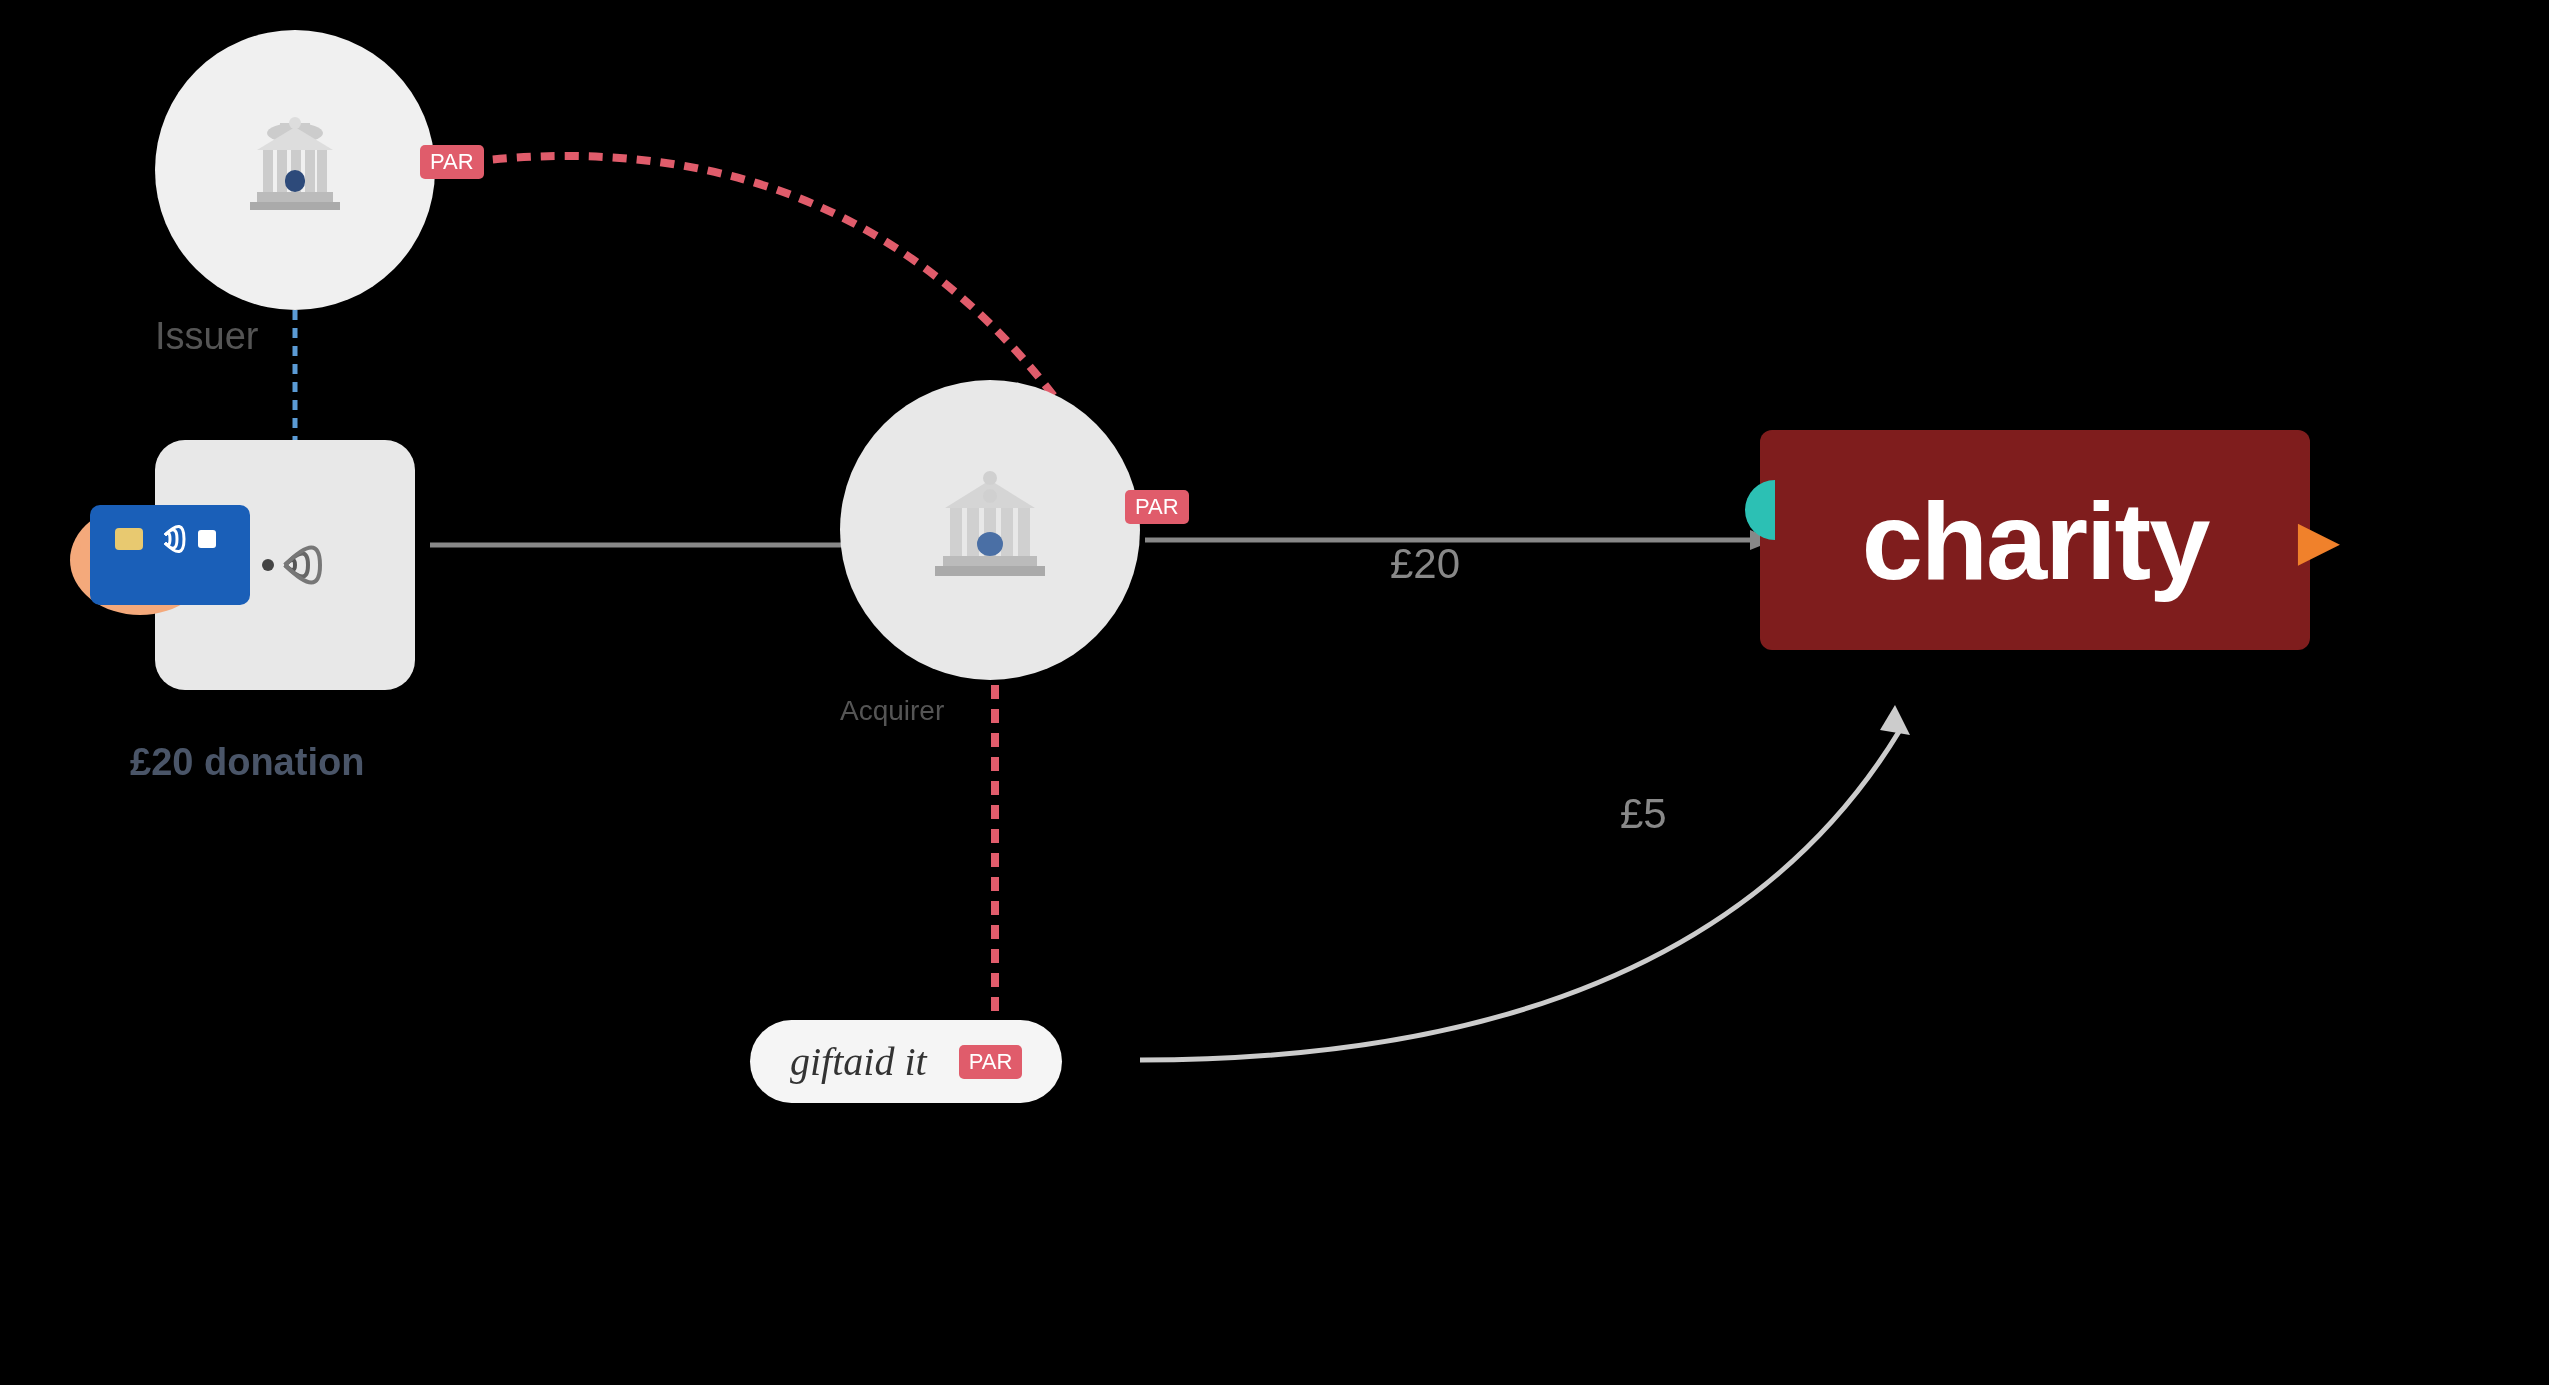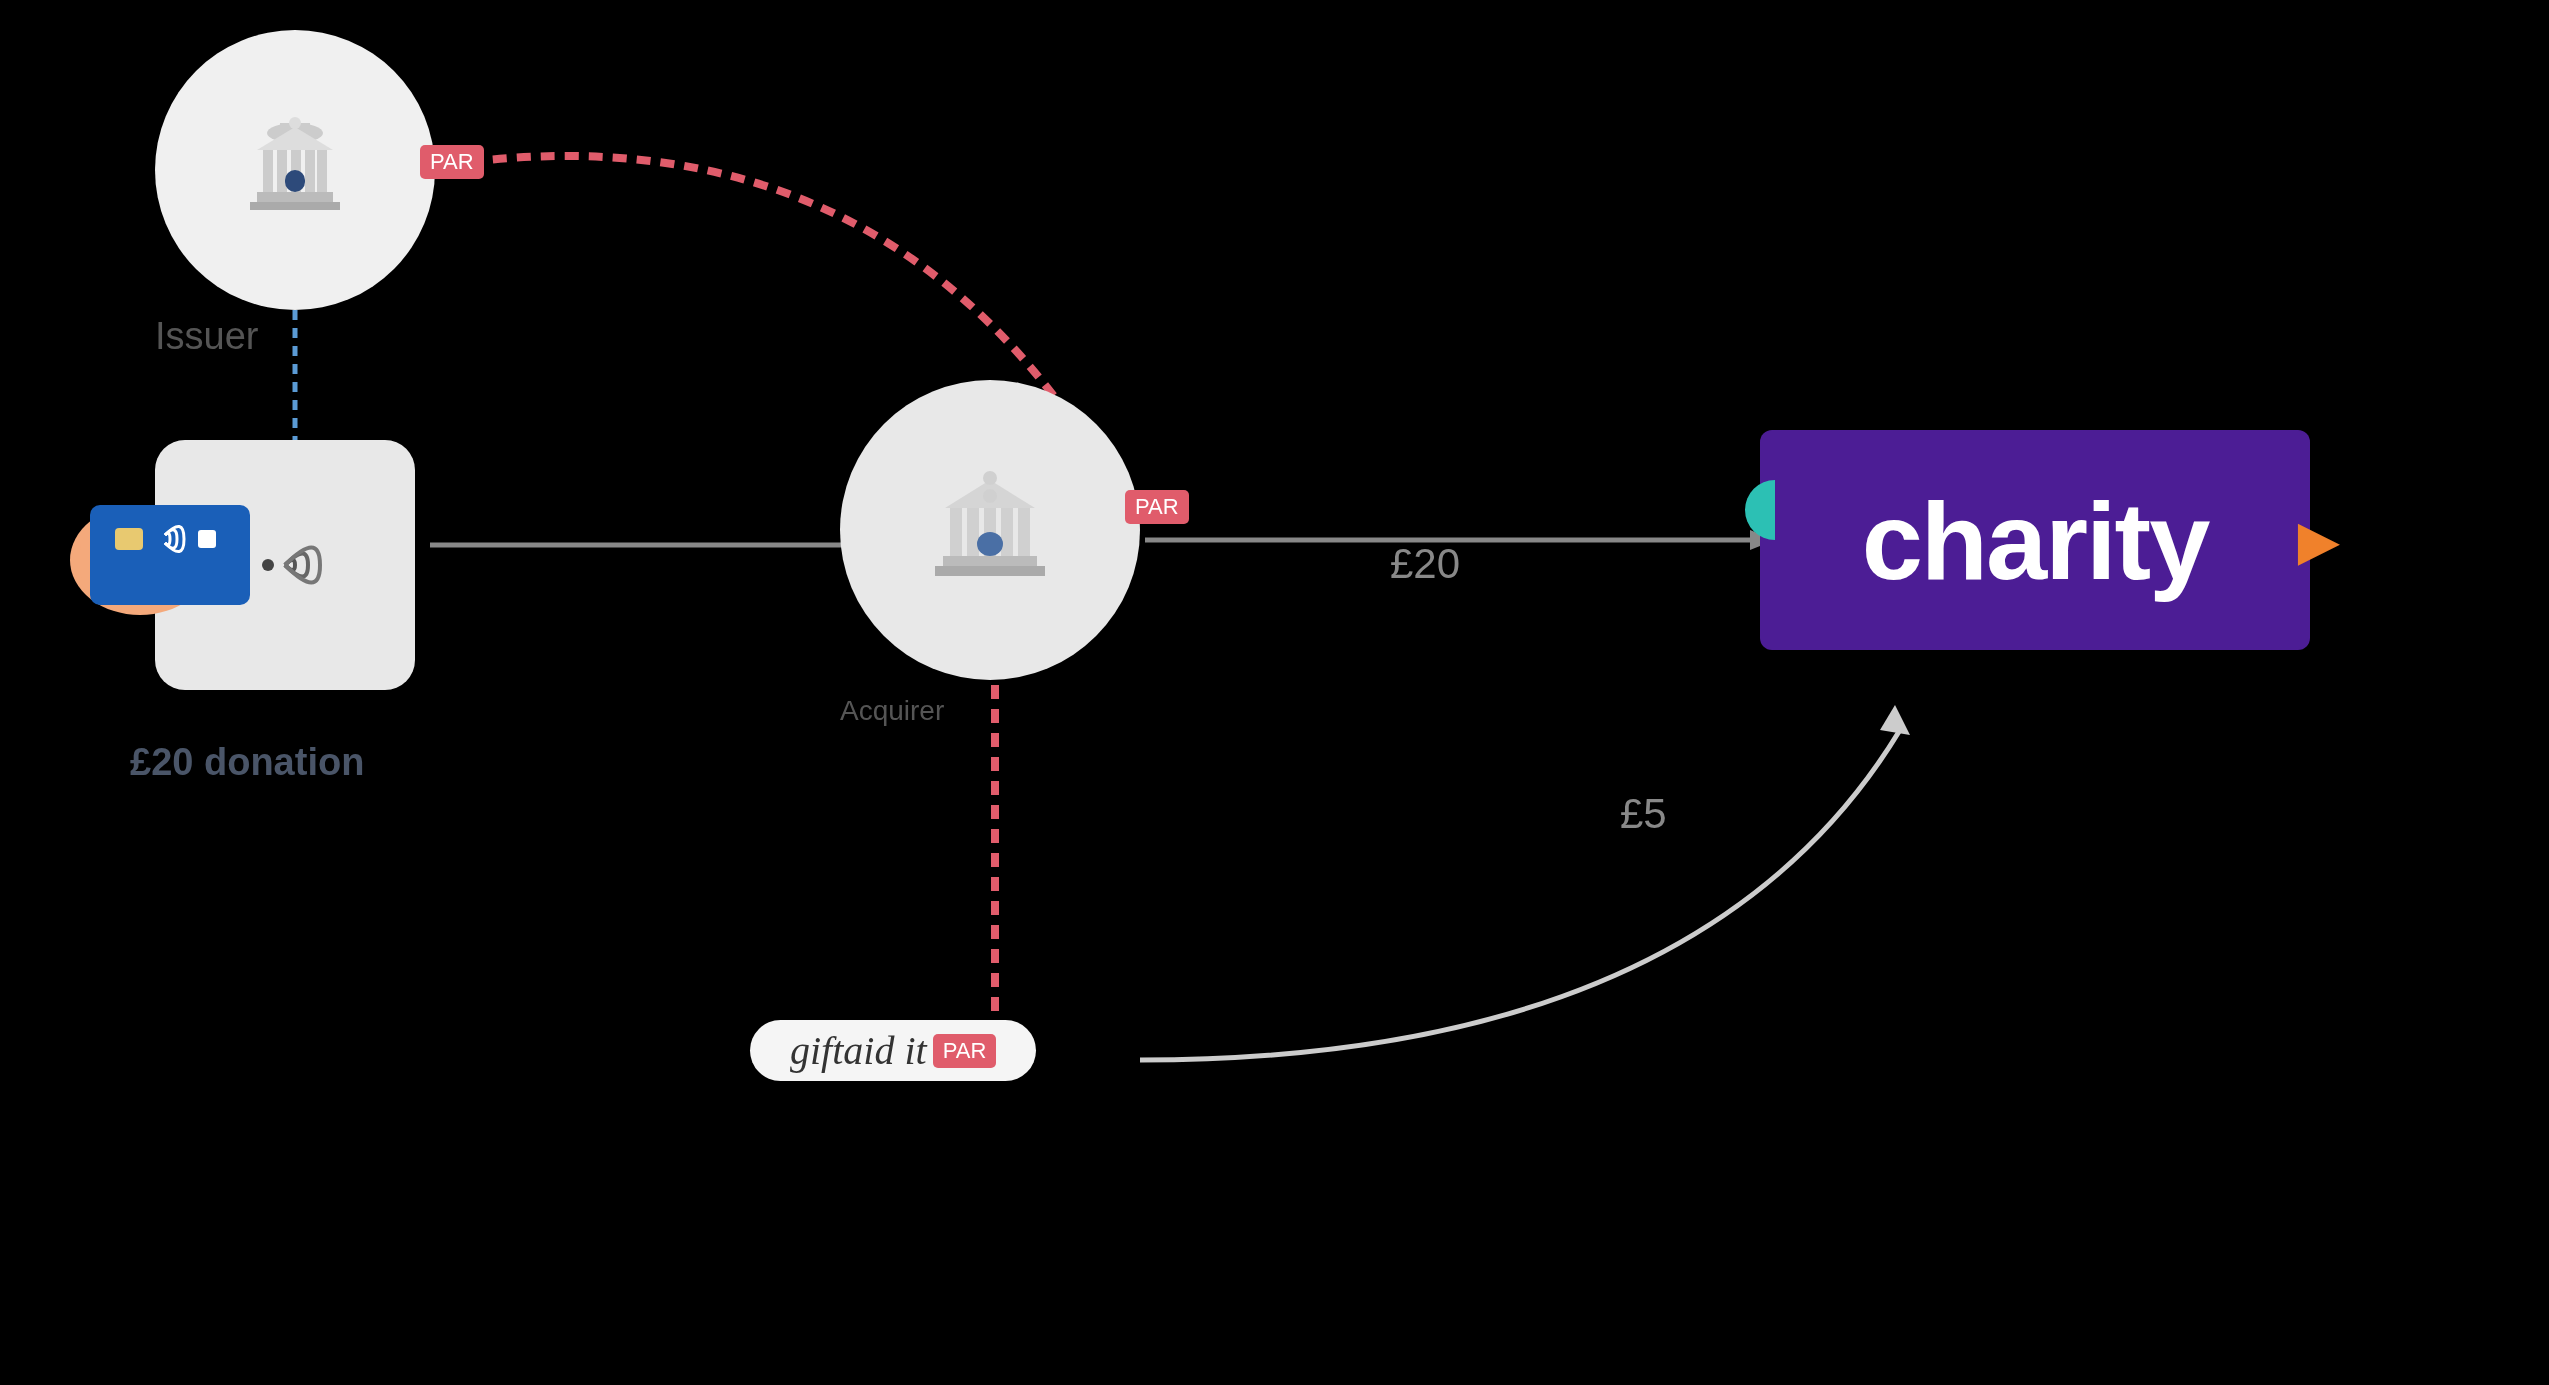--- a/index.html
+++ b/index.html
@@ -122,44 +122,44 @@
       left: 1125px;
     }
 
     
     .charity-box {
       position: absolute;
       top: 430px;
       left: 1760px;
       width: 550px;
       height: 220px;
-      background: #4c1d95;
+      background: #7f1d1d;
       border-radius: 12px;
       display: flex;
       align-items: center;
       justify-content: center;
     }
     .charity-text {
       color: white;
       font-size: 110px;
       font-weight: 700;
       letter-spacing: -2px;
     }
 
     
     .giftaid-pill {
       position: absolute;
       top: 1020px;
       left: 750px;
       background: #f5f5f5;
       border-radius: 50px;
-      padding: 7px 40px;
-      display: flex;
-      align-items: center;
-      gap: 6px;
+      padding: 18px 40px;
+      display: flex;
+      align-items: center;
+      gap: 32px;
     }
     .giftaid-text {
       font-style: italic;
       font-size: 40px;
       color: #333;
       font-family: Georgia, serif;
     }
 
     
     .amount-20 {

